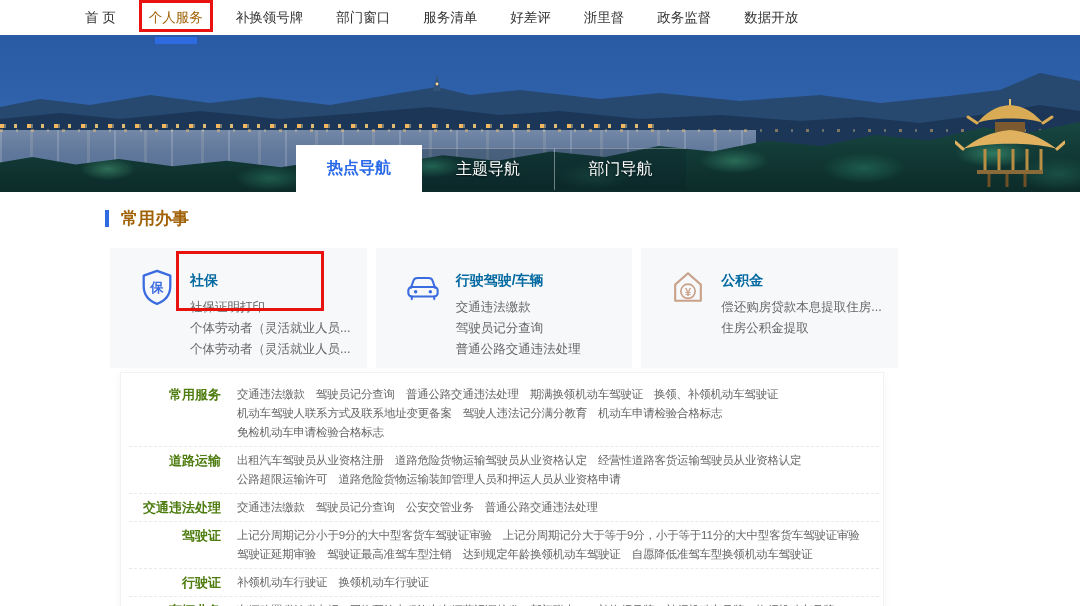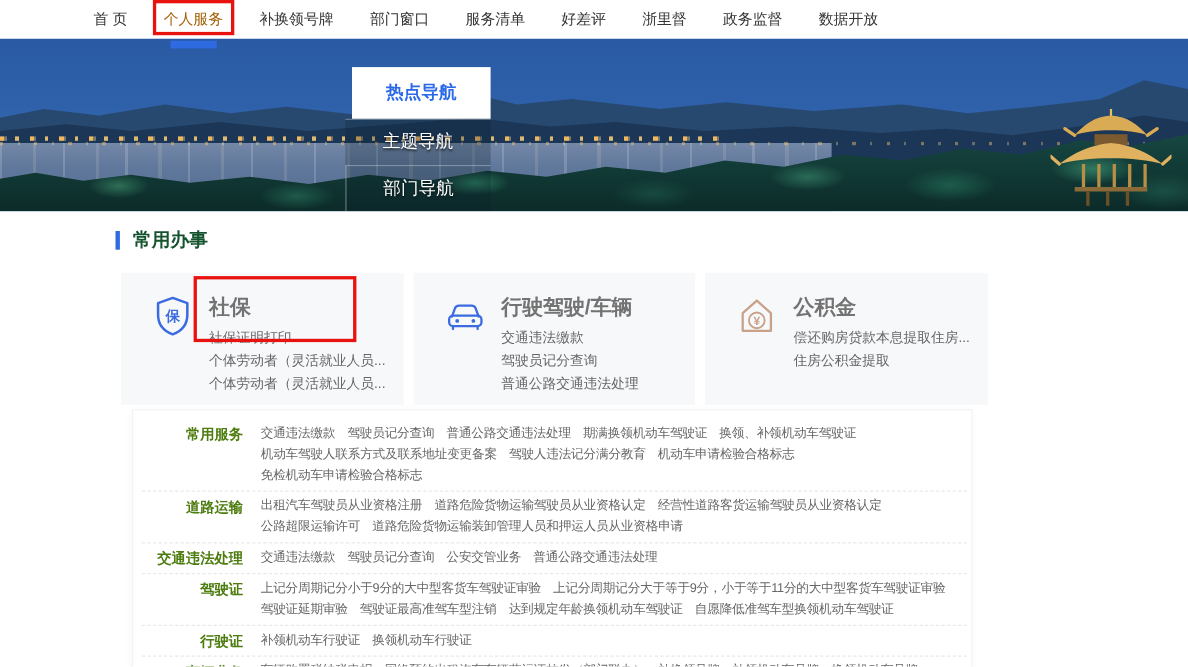--- a/index.html
+++ b/index.html
@@ -38,41 +38,41 @@
       radial-gradient(50px 18px at 25% 85%, #1e5a4a 0%, transparent 70%),
       radial-gradient(45px 16px at 40% 72%, #2a7a5e 0%, transparent 70%),
       radial-gradient(55px 20px at 55% 82%, #17493f 0%, transparent 70%),
       radial-gradient(50px 18px at 68% 66%, #2a6b57 0%, transparent 70%),
       radial-gradient(60px 22px at 80% 74%, #1d5c4c 0%, transparent 70%),
       radial-gradient(55px 20px at 92% 58%, #2f7a60 0%, transparent 70%),
       radial-gradient(60px 24px at 98% 80%, #1a4f44 0%, transparent 70%),
       linear-gradient(180deg,#1c5049 0%,#123b37 55%,#0c2b29 100%); }
   .pagoda { position:absolute; right:15px; top:58px; z-index:6; }
 
-  .banner-tabs { position:absolute; left:314px; bottom:0; display:flex;
-    align-items:flex-end; z-index:10;flex-direction:column; }
+  .banner-tabs { position:absolute; left:296px; bottom:0; display:flex;
+    align-items:center; z-index:10; }
   .btab { height:42px; width:132px; display:flex; align-items:center; justify-content:center;
     font-size:16px; color:#fff; cursor:pointer;
     background:rgba(12,30,42,.26); border-top:1px solid rgba(255,255,255,.3);
     text-shadow:0 1px 2px rgba(0,0,0,.65); }
   .btab + .btab { border-left:1px solid rgba(255,255,255,.4); }
   .btab.active { height:47px; width:126px; background:#fff; color:#2a6ae9;
     font-weight:bold; text-shadow:none; border:none; }
   .btab.active + .btab { border-left:none; }
 
   
   .section-head { margin:16px 0 0 105px; display:flex; align-items:center; height:20px; }
   .section-bar { width:4px; height:17px; background:#2e6be0; margin-right:12px; }
-  .section-title { font-size:17px; font-weight:bold; color:#14532d; }
+  .section-title { font-size:17px; font-weight:bold; color:#a16207; }
 
   .cards { margin:20px 0 0 110px; width:788px; display:flex; gap:9px; }
   .card { position:relative; width:257px; height:120px; background:#f7f8fa;
     padding:20px 0 0 28px; display:flex; cursor:pointer; }
   .card-icon { width:38px; height:38px; margin-right:14px; flex-shrink:0; }
-  .card-title { font-size:19px; font-weight:bold; color:#737373; line-height:24px; margin-bottom:5px; }
+  .card-title { font-size:14px; font-weight:bold; color:#0369a1; line-height:24px; margin-bottom:5px; }
   .card-item { font-size:12.5px; color:#666; line-height:21px; white-space:nowrap; }
   .card-red-frame { position:absolute; left:66px; top:3px; width:148px; height:60px;
     border:3px solid #e8120e; pointer-events:none; z-index:3; }
 
   .service-table { margin:4px 0 0 120px; width:764px; background:#fff;
     border:1px solid #f2f2f2; box-shadow:0 2px 8px rgba(0,0,0,.045);
     padding:8px 4px 4px 8px; }
   .srow { display:flex; padding:4px 0; border-bottom:1px dashed #e9e9e9; }
   .srow:last-child { border-bottom:none; }
   .srow-cat { width:92px; flex-shrink:0; text-align:right; font-size:13px;

